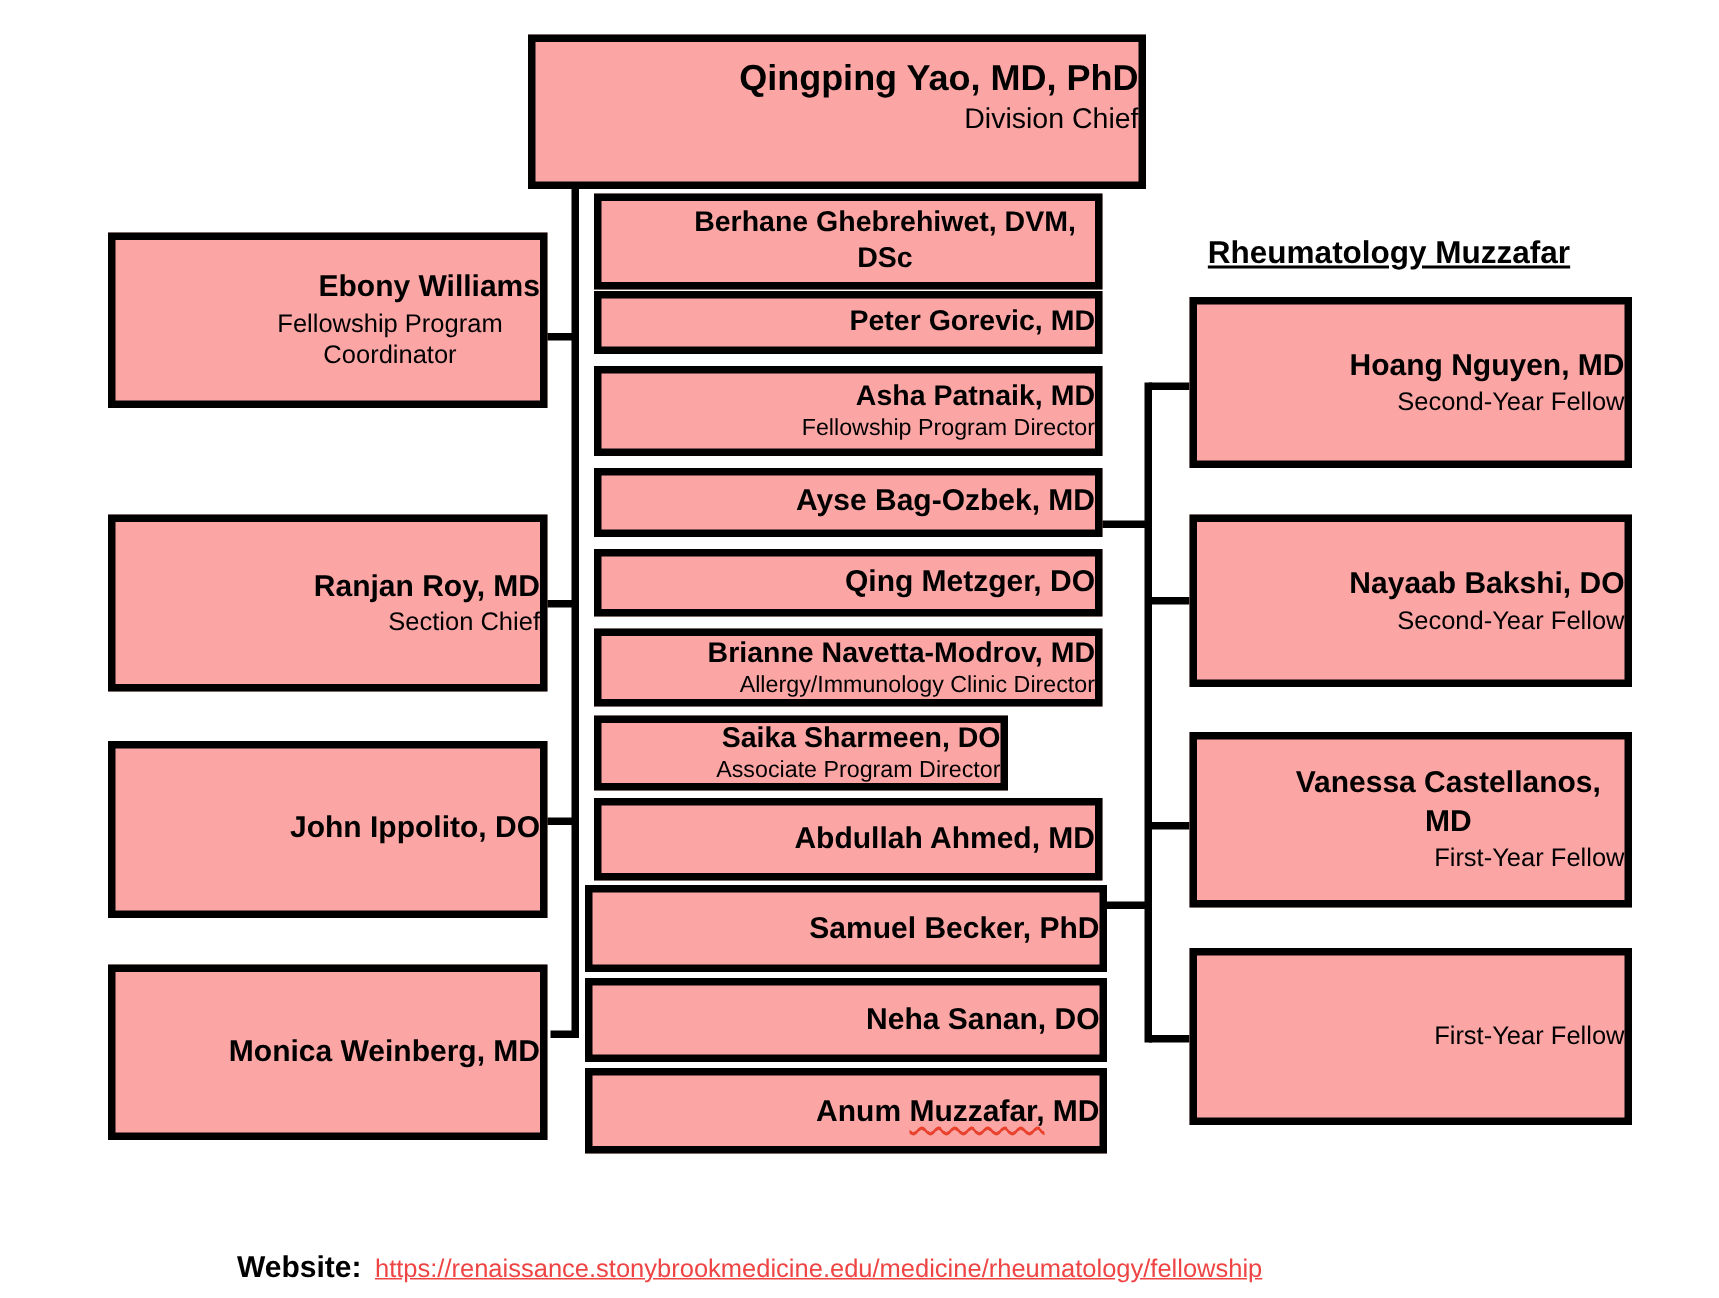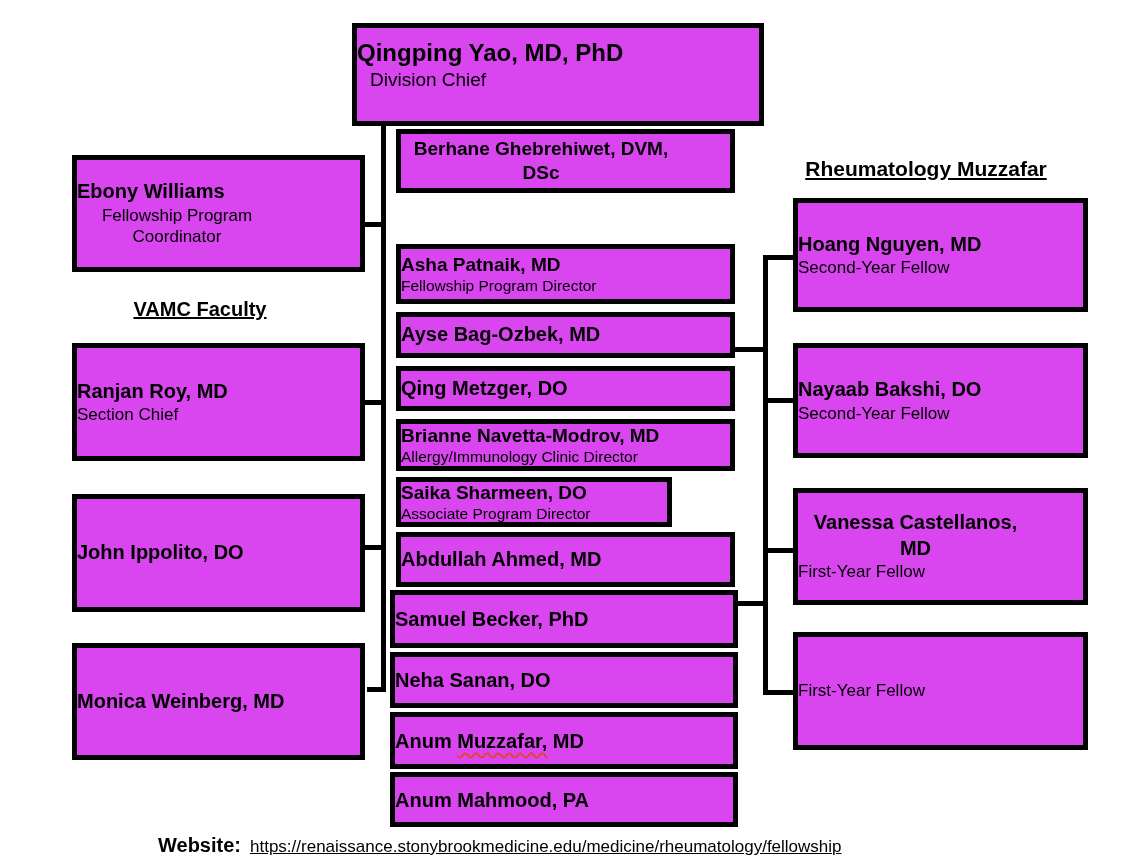--- a/index.html
+++ b/index.html
@@ -1,22 +1,22 @@
 <!DOCTYPE html>
 <html><head>
 <meta charset="utf-8">
 <style>
   html,body{margin:0;padding:0;background:#ffffff;}
   #canvas{
     position:relative;width:1146px;height:865px;background:#ffffff;
     font-family:"Liberation Sans", sans-serif;color:#000;overflow:hidden;
   }
   .box{
-    position:absolute;background:#d946ef;border:5px solid #000;box-sizing:border-box;
-    display:flex;flex-direction:column;align-items:flex-start;justify-content:center;
+    position:absolute;background:#fca5a5;border:5px solid #000;box-sizing:border-box;
+    display:flex;flex-direction:column;align-items:flex-end;justify-content:center;
     text-align:center;z-index:2;
   }
   .name{font-weight:bold;font-size:19px;line-height:1.28;}
   .name-lg{font-weight:bold;font-size:20px;line-height:1.28;}
   .name-xl{font-weight:bold;font-size:20px;line-height:1.3;}
   .role{font-size:16px;line-height:1.18;margin-left:13px;}
   .role-sm{font-size:15.5px;line-height:1.15;}
   .role-md{font-size:17px;line-height:1.25;}
   .line{position:absolute;background:#000;z-index:1;}
   .heading{
@@ -29,21 +29,21 @@
     text-decoration-style:wavy;
     text-decoration-color:#e8412c;
     text-decoration-thickness:2px;
     text-underline-offset:4px;
   }
   .pre{white-space:pre;}
   #website{
     position:absolute;left:158px;top:834px;display:flex;align-items:baseline;gap:9px;z-index:2;
   }
   #website .lbl{font-weight:bold;font-size:20px;color:#000;}
-  #website a{color:#000000;text-decoration:underline;font-size:17px;cursor:pointer;}
+  #website a{color:#ef4444;text-decoration:underline;font-size:17px;cursor:pointer;}
 </style>
 </head>
 <body>
 
 <div id="canvas">
 
   <div class="line" style="left:381px;top:123px;width:5px;height:569px"></div>
   <div class="line" style="left:363px;top:222px;width:20px;height:5px"></div>
   <div class="line" style="left:363px;top:400px;width:20px;height:5px"></div>
   <div class="line" style="left:363px;top:545px;width:20px;height:5px"></div>
@@ -60,39 +60,41 @@
   <div class="box" style="left:352px;top:23px;width:412px;height:103px;justify-content:flex-start;padding-top:10px">
     <div class="name" style="font-size:24px">Qingping Yao, MD, PhD</div>
     <div class="role" style="font-size:19px">Division Chief</div>
   </div>
 
   <div class="box" style="left:72px;top:155px;width:293px;height:117px">
     <div class="name-lg">Ebony Williams</div>
     <div class="role-md" style="max-width:200px">Fellowship Program Coordinator</div>
   </div>
 
-  <div class="heading" style="left:72px;top:298px;width:256px;font-size:20px">VAMC Faculty</div>
 
   <div class="box" style="left:72px;top:343px;width:293px;height:118px">
     <div class="name-lg">Ranjan Roy, MD</div>
     <div class="role-md">Section Chief</div>
   </div>
 
   <div class="box" style="left:72px;top:494px;width:293px;height:118px">
     <div class="name-lg">John Ippolito, DO</div>
   </div>
 
   <div class="box" style="left:72px;top:643px;width:293px;height:117px">
     <div class="name-lg">Monica Weinberg, MD</div>
   </div>
 
   <div class="box" style="left:396px;top:129px;width:339px;height:64px">
     <div class="name narrow-wrap" style="max-width:280px">Berhane Ghebrehiwet, DVM, DSc</div>
   </div>
 
+  <div class="box" style="left:396px;top:194px;width:339px;height:42px">
+    <div class="name">Peter Gorevic, MD</div>
+  </div>
 
   <div class="box" style="left:396px;top:244px;width:339px;height:60px">
     <div class="name">Asha Patnaik, MD</div>
     <div class="role-sm">Fellowship Program Director</div>
   </div>
 
   <div class="box" style="left:396px;top:312px;width:339px;height:46px">
     <div class="name-lg">Ayse Bag-Ozbek, MD</div>
   </div>
 
@@ -121,23 +123,20 @@
   <div class="box" style="left:390px;top:652px;width:348px;height:56px">
     <div class="name-xl">Neha Sanan, DO</div>
   </div>
 
   <div class="box" style="left:390px;top:712px;width:348px;height:57px">
     <div class="name-xl">
       <span class="pre">Anum </span><span class="pre squiggle">Muzzafar,</span><span class="pre"> MD</span>
     </div>
   </div>
 
-  <div class="box" style="left:390px;top:772px;width:348px;height:55px">
-    <div class="name-xl">Anum Mahmood, PA</div>
-  </div>
 
   <div class="heading" style="left:781px;top:157px;width:290px;font-size:21px">Rheumatology Muzzafar</div>
 
   <div class="box" style="left:793px;top:198px;width:295px;height:114px">
     <div class="name-lg">Hoang Nguyen, MD</div>
     <div class="role-md">Second-Year Fellow</div>
   </div>
 
   <div class="box" style="left:793px;top:343px;width:295px;height:115px">
     <div class="name-lg">Nayaab Bakshi, DO</div>

